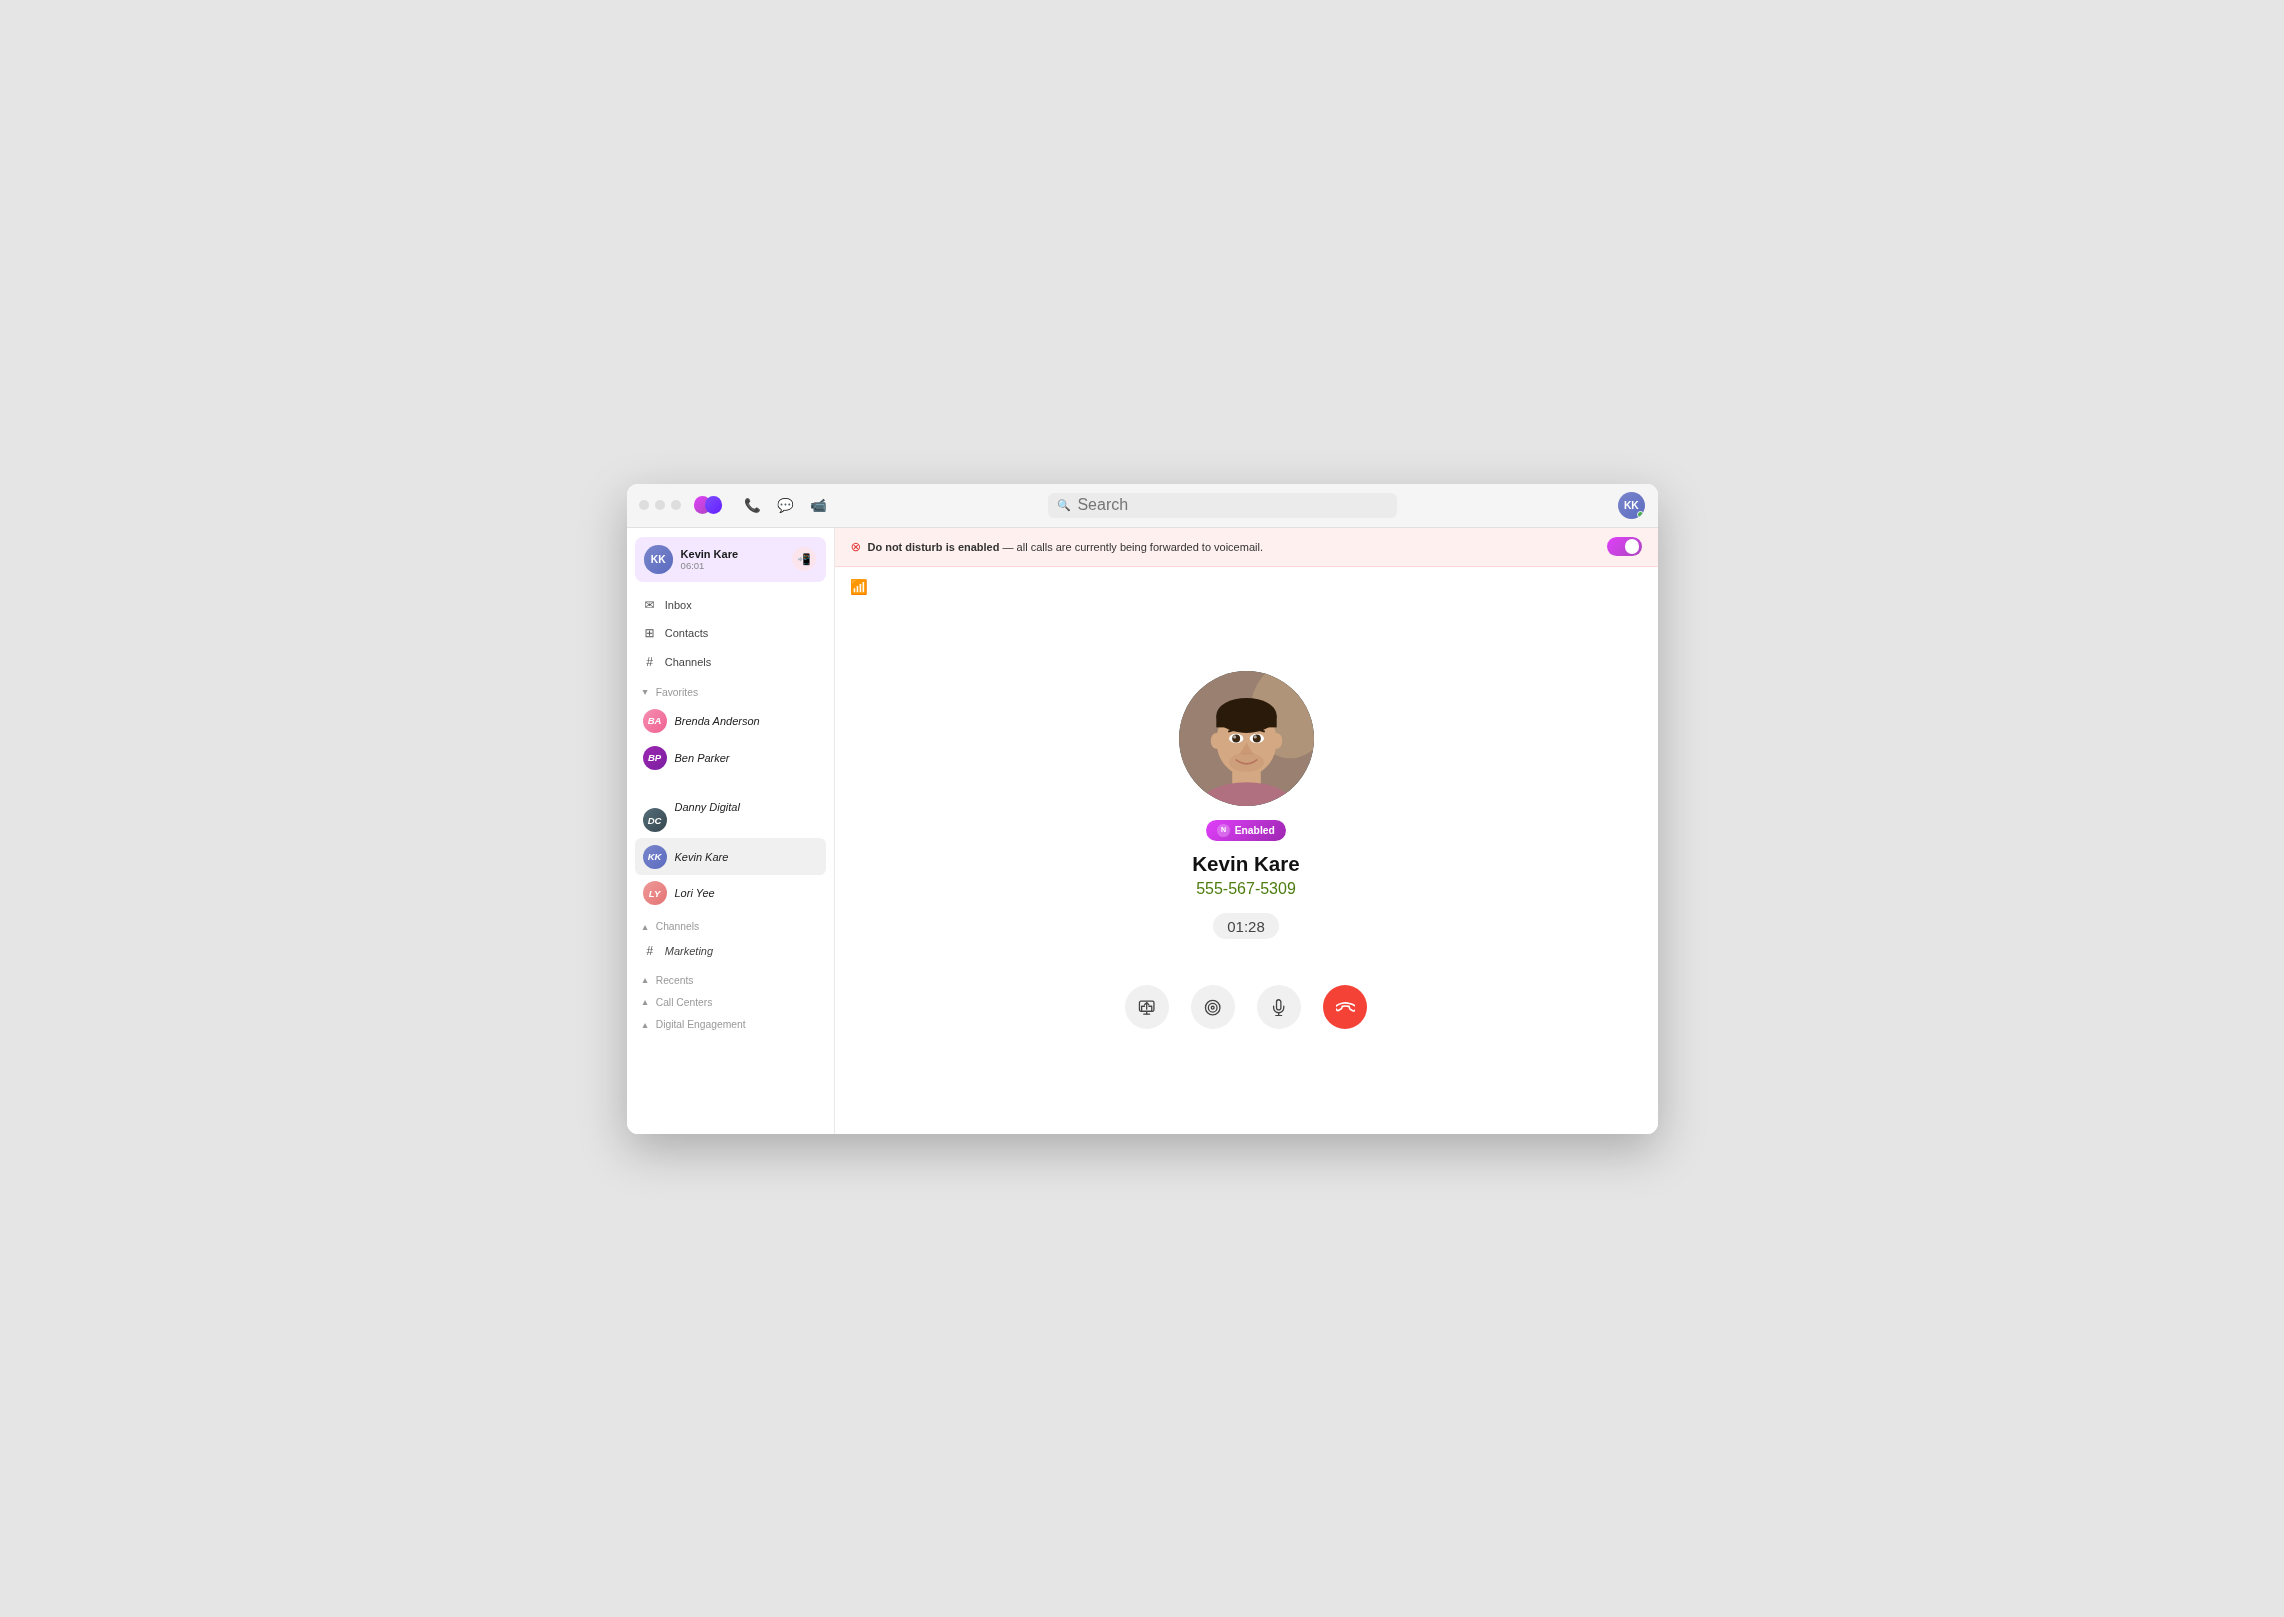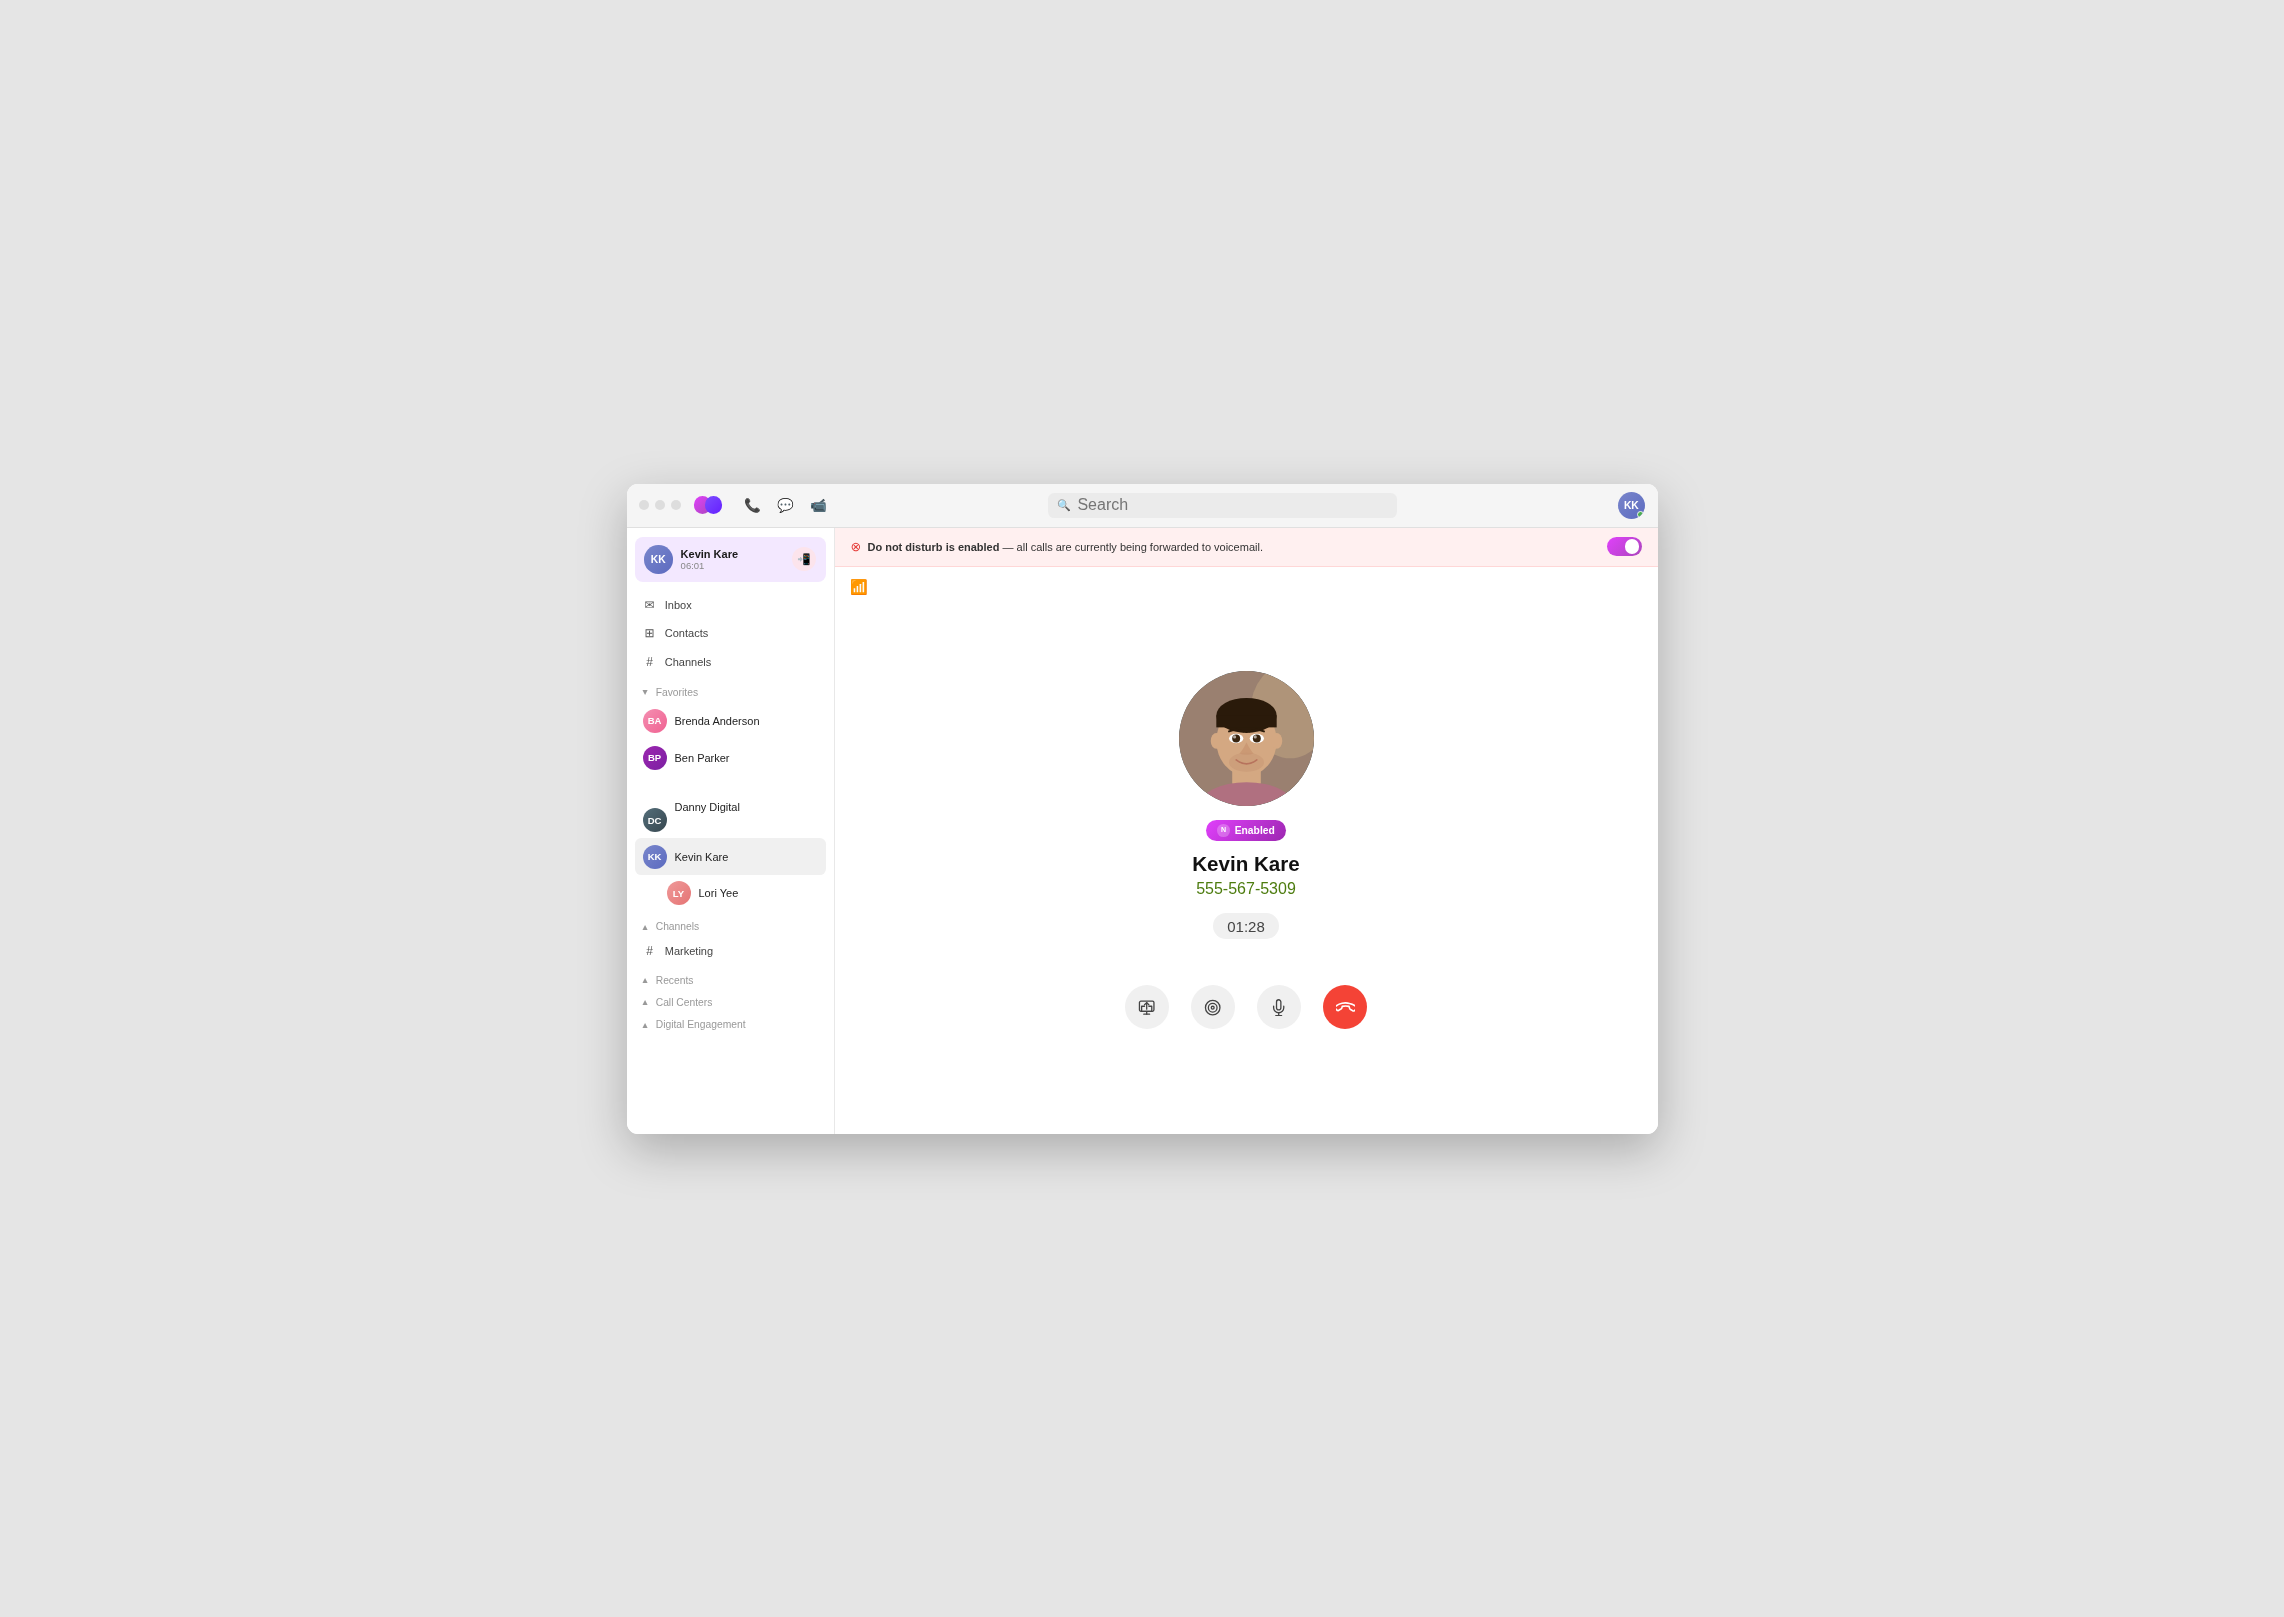--- a/index.html
+++ b/index.html
@@ -194,20 +194,21 @@
       align-items: center;
       gap: 6.3px;
       padding: 8px 14.3px 3.2px;
       color: #999;
       font-size: 10.3px;
       cursor: pointer;
     }
     .section-header .chevron { font-size: 8.7px; }
     .favorites-list, .channels-list {
       padding: 1.6px 8px;
+      font-style: italic;
     }
     .fav-item {
       display: flex;
       align-items: center;
       gap: 8px;
       padding: 6.3px 8px;
       border-radius: 6.3px;
       cursor: pointer;
       color: #222;
       font-size: 11px;
@@ -223,21 +224,21 @@
       font-size: 9.5px;
       font-weight: 600;
       color: #fff;
       flex-shrink: 0;
       overflow: hidden;
     }
     .fav-avatar.brenda { background: linear-gradient(135deg, #f48fb1, #f06292); }
     .fav-avatar.ben { background: linear-gradient(135deg, #9c27b0, #7b1fa2); }
     .fav-avatar.danny { background: linear-gradient(135deg, #546e7a, #37474f); margin-top: 26px; }
     .fav-avatar.kevin { background: linear-gradient(135deg, #7986cb, #5c6bc0); }
-    .fav-avatar.lori { background: linear-gradient(135deg, #ef9a9a, #e57373); margin-left: 24px; }
+    .fav-avatar.lori { background: linear-gradient(135deg, #ef9a9a, #e57373); }
     
     .content {
       flex: 1;
       display: flex;
       flex-direction: column;
       background: #fff;
     }
     .dnd-banner {
       background: #fff0f0;
       border-bottom: 0.8px solid #ffd7d7;

